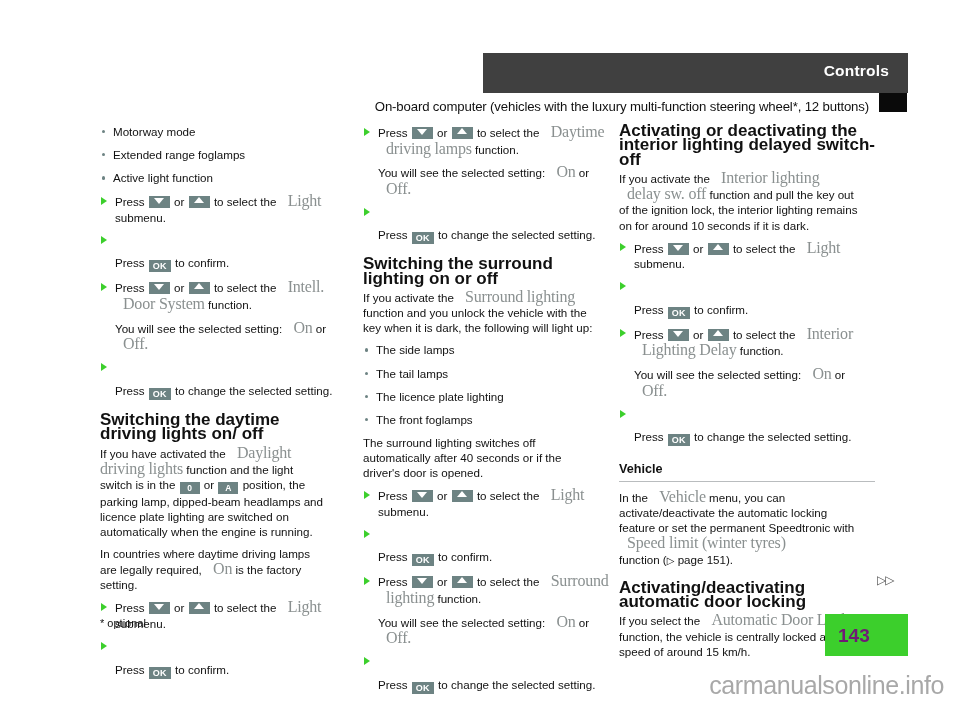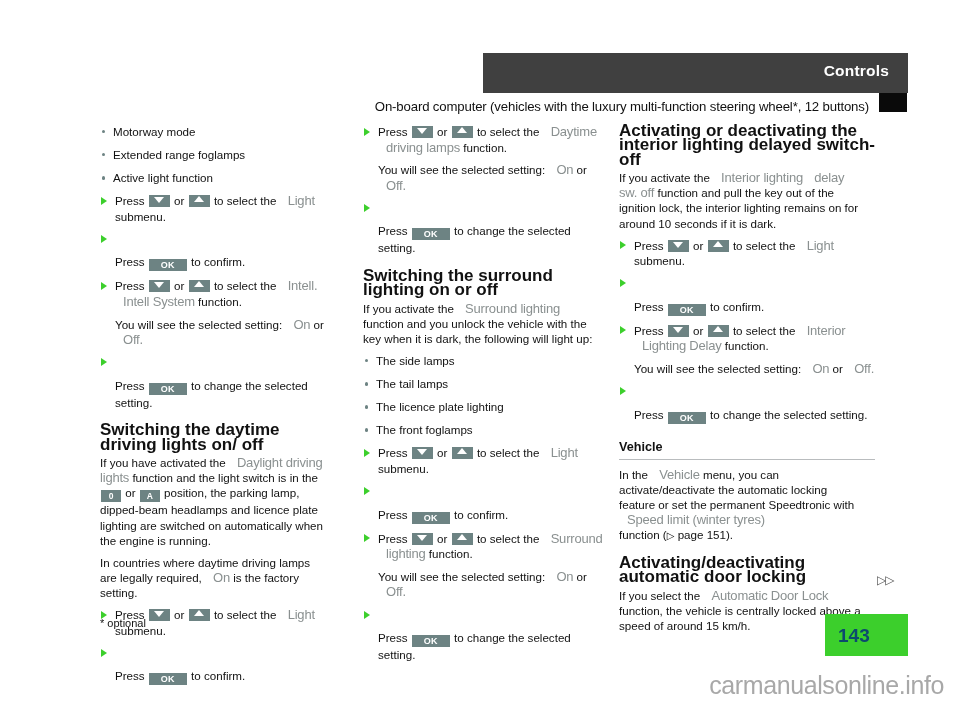--- a/index.html
+++ b/index.html
@@ -144,42 +144,42 @@
   ul.steps li.note {
     position: relative;
     padding-left: 15px;
     margin-bottom: 7px;
     line-height: 15.6px;
   }
   ul.steps li.note::before { content: none; }
 
   
   .mono {
-    font-family: Liberation Sans, sans-serif;
-    font-size: 13px;
+    font-family: Liberation Serif, serif;
+    font-size: 16px;
     color: #8a9090;
     letter-spacing: -0.2px;
     padding-left: 8px;
   }
   .pg { white-space: nowrap; }
 
   
   .key {
     display: inline-block;
     vertical-align: -2px;
     background: #6d8383;
     color: #ffffff;
     text-align: center;
     font-weight: bold;
     line-height: 12px;
     height: 12px;
     margin: 0 1px;
   }
   .key-ok {
-    width: 38px;
+    width: 22px;
     font-size: 9px;
     letter-spacing: 0.3px;
     margin-top: 28px;
   }
   .key-sw {
     width: 20px;
     font-size: 8.5px;
   }
   .key-arrow {
     position: relative;
@@ -239,21 +239,21 @@
     width: 83px;
     height: 42px;
     background: #3ccf2c;
   }
   .page-badge-num {
     position: absolute;
     left: 13px;
     top: 11px;
     font-size: 19px;
     font-weight: bold;
-    color: #0c4a6e;
+    color: #701a75;
   }
   .watermark {
     position: absolute;
     left: 0;
     top: 671px;
     width: 944px;
     text-align: right;
     font-size: 25px;
     color: #a8a8a8;
     letter-spacing: -0.4px;
@@ -293,21 +293,21 @@
         <span class="key key-ok">OK</span>
         <span>to confirm.</span>
       </li>
       <li class="step">
         <span>Press</span>
         <span class="key-arrow down"></span>
         <span>or</span>
         <span class="key-arrow up"></span>
         <span>to select the</span>
         <span class="mono">Intell.</span>
-        <span class="mono">Intell System</span>
+        <span class="mono">Door System</span>
         <span>function.</span>
       </li>
       <li class="note">
         <span>You will see the selected setting:</span>
         <span class="mono">On</span>
         <span>or</span>
         <span class="mono">Off.</span>
       </li>
       <li class="step">
         <span>Press</span>
@@ -386,20 +386,21 @@
       <span>function and you unlock the vehicle with the key when it is dark, the following will light up:</span>
     </p>
 
     <ul class="bullets">
       <li><span>The side lamps</span></li>
       <li><span>The tail lamps</span></li>
       <li><span>The licence plate lighting</span></li>
       <li><span>The front foglamps</span></li>
     </ul>
 
+    <p class="body">The surround lighting switches off automatically after 40 seconds or if the driver's door is opened.</p>
 
     <ul class="steps">
       <li class="step">
         <span>Press</span>
         <span class="key-arrow down"></span>
         <span>or</span>
         <span class="key-arrow up"></span>
         <span>to select the</span>
         <span class="mono">Light</span>
         <span>submenu.</span>

